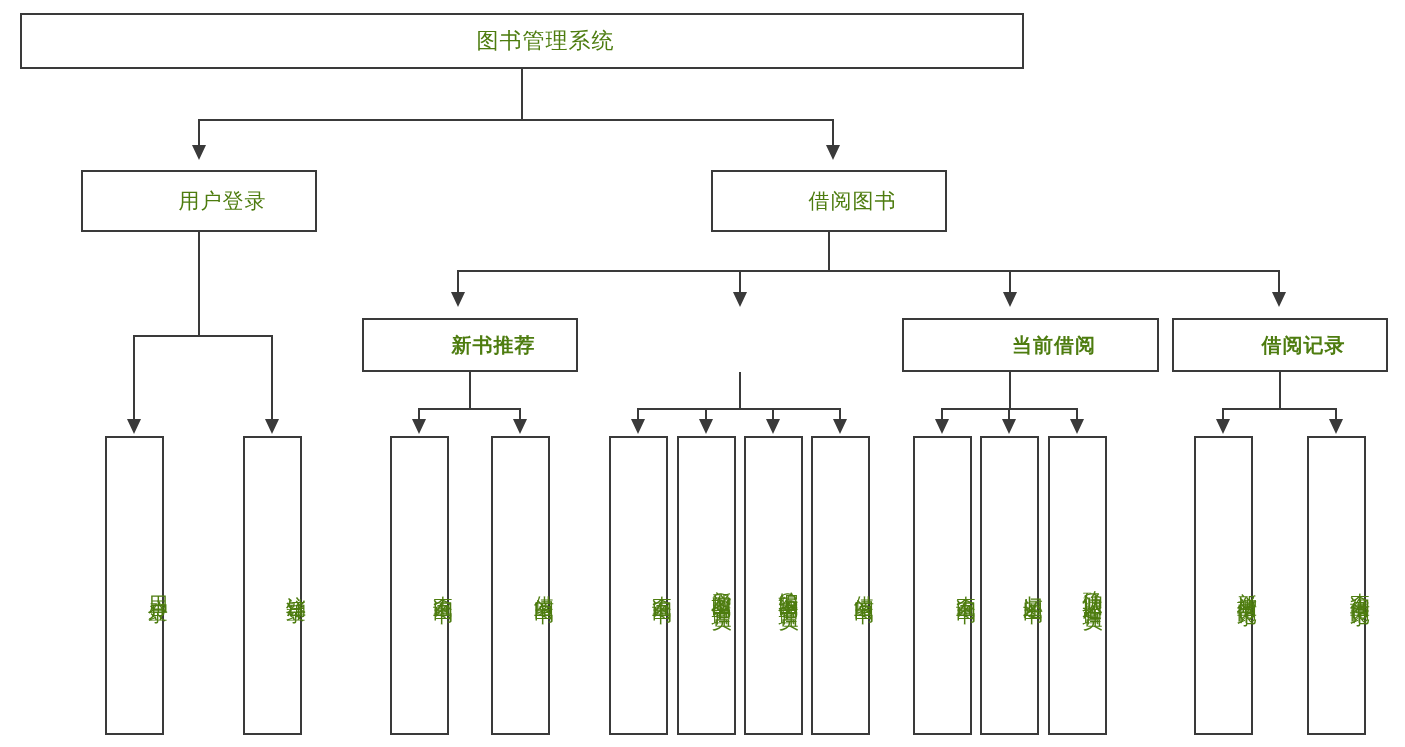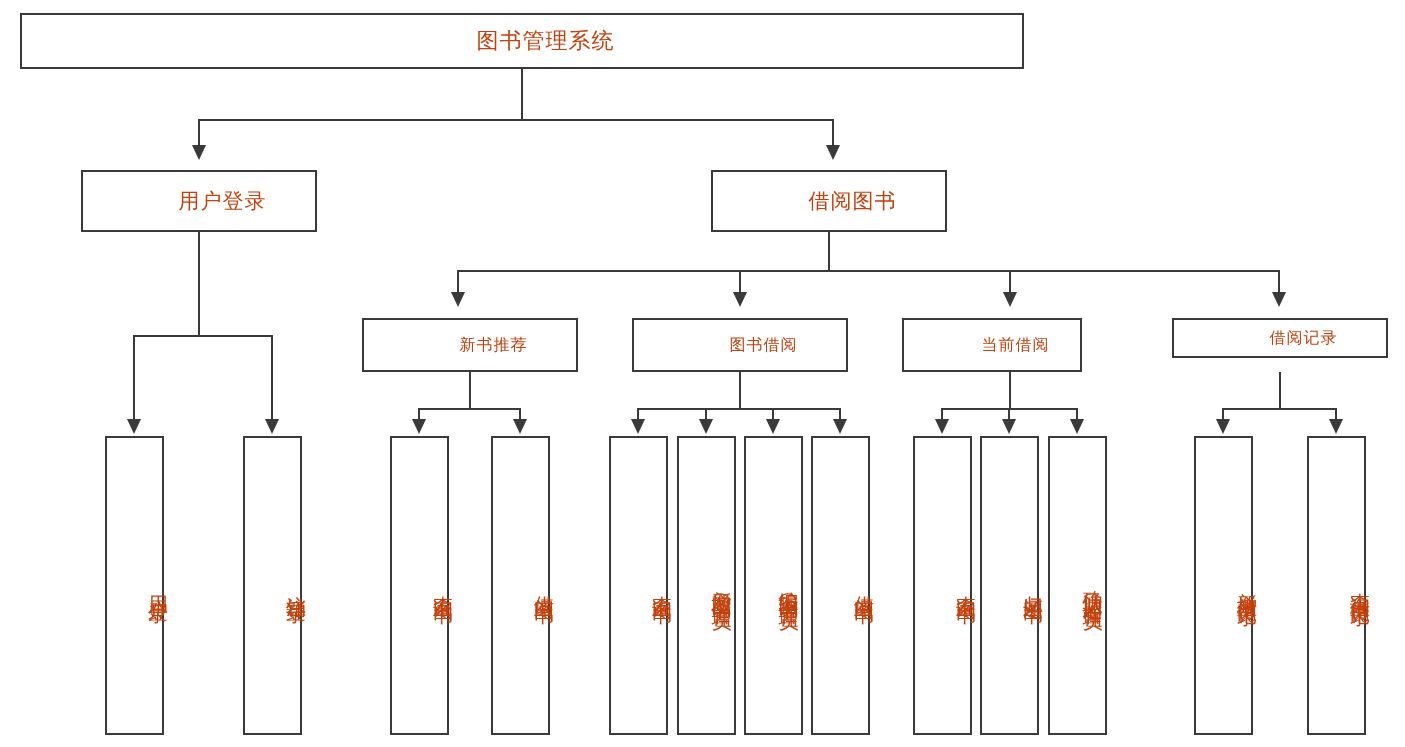--- a/index.html
+++ b/index.html
@@ -21,30 +21,30 @@
 
   
   .node {
     position: absolute;
     box-sizing: border-box;
     background: #ffffff;
     border: 2px solid #3a3a3a;
     display: flex;
     align-items: center;
     justify-content: center;
-    color: #c2410c;
+    color: #4d7c0f;
     font-size: 21px;
     line-height: 1.25;
     letter-spacing: 1px;
     user-select: none;
     padding-left: 47px;
   }
   .node.root   { font-size: 22px; }
   .node.level2 { font-size: 21px; }
-  .node.level3 { font-size: 16px; }
+  .node.level3 { font-size: 20px; font-weight: bold; }
 
   
   .node.leaf {
     writing-mode: vertical-rl;
     text-orientation: upright;
     font-size: 20px;
     letter-spacing: 3px;
     align-items: flex-start;
     justify-content: center;
     padding-top: 6px;
@@ -119,27 +119,24 @@
   <div class="vline" style="left:739px; top:270px; width:2px; height:24px;"></div>
   <div class="arrow" style="left:733px; top:292px;"></div>
   <div class="vline" style="left:1009px; top:270px; width:2px; height:24px;"></div>
   <div class="arrow" style="left:1003px; top:292px;"></div>
   <div class="vline" style="left:1278px; top:270px; width:2px; height:24px;"></div>
   <div class="arrow" style="left:1272px; top:292px;"></div>
 
   <div class="node level3" style="left:362px; top:318px; width:216px; height:54px;">
     <span>新书推荐</span>
   </div>
-  <div class="node level3" style="left:632px; top:318px; width:216px; height:54px;">
-    <span>图书借阅</span>
-  </div>
-  <div class="node level3" style="left:902px; top:318px; width:180px; height:54px;text-align:right;">
+  <div class="node level3" style="left:902px; top:318px; width:257px; height:54px;text-align:right;">
     <span>当前借阅</span>
   </div>
-  <div class="node level3" style="left:1172px; top:318px; width:216px; height:40px;">
+  <div class="node level3" style="left:1172px; top:318px; width:216px; height:54px;">
     <span>借阅记录</span>
   </div>
 
   <div class="vline" style="left:469px; top:372px; width:2px; height:38px;"></div>
   <div class="hline" style="left:418px; top:408px; width:103px; height:2px;"></div>
   <div class="vline" style="left:418px; top:408px; width:2px; height:12px;"></div>
   <div class="arrow" style="left:412px; top:419px;"></div>
   <div class="vline" style="left:519px; top:408px; width:2px; height:12px;"></div>
   <div class="arrow" style="left:513px; top:419px;"></div>
 

